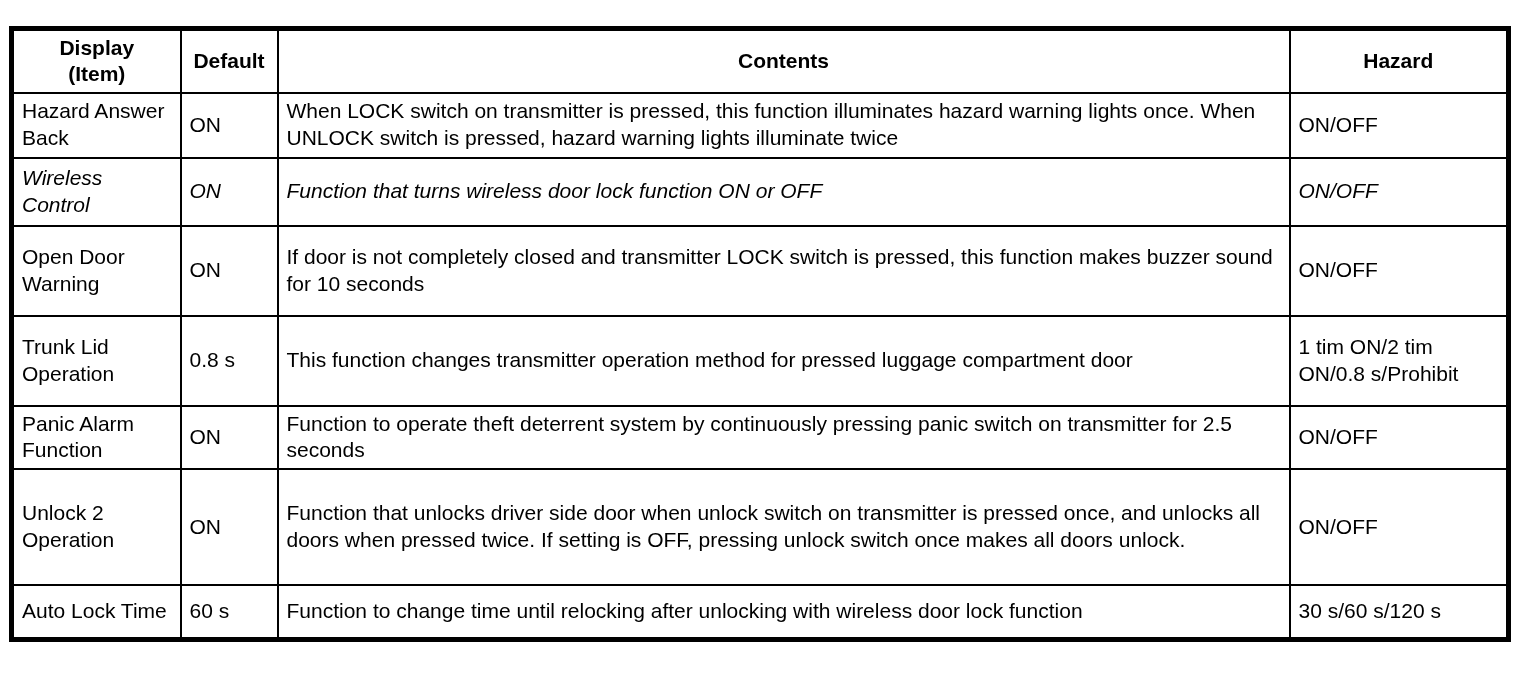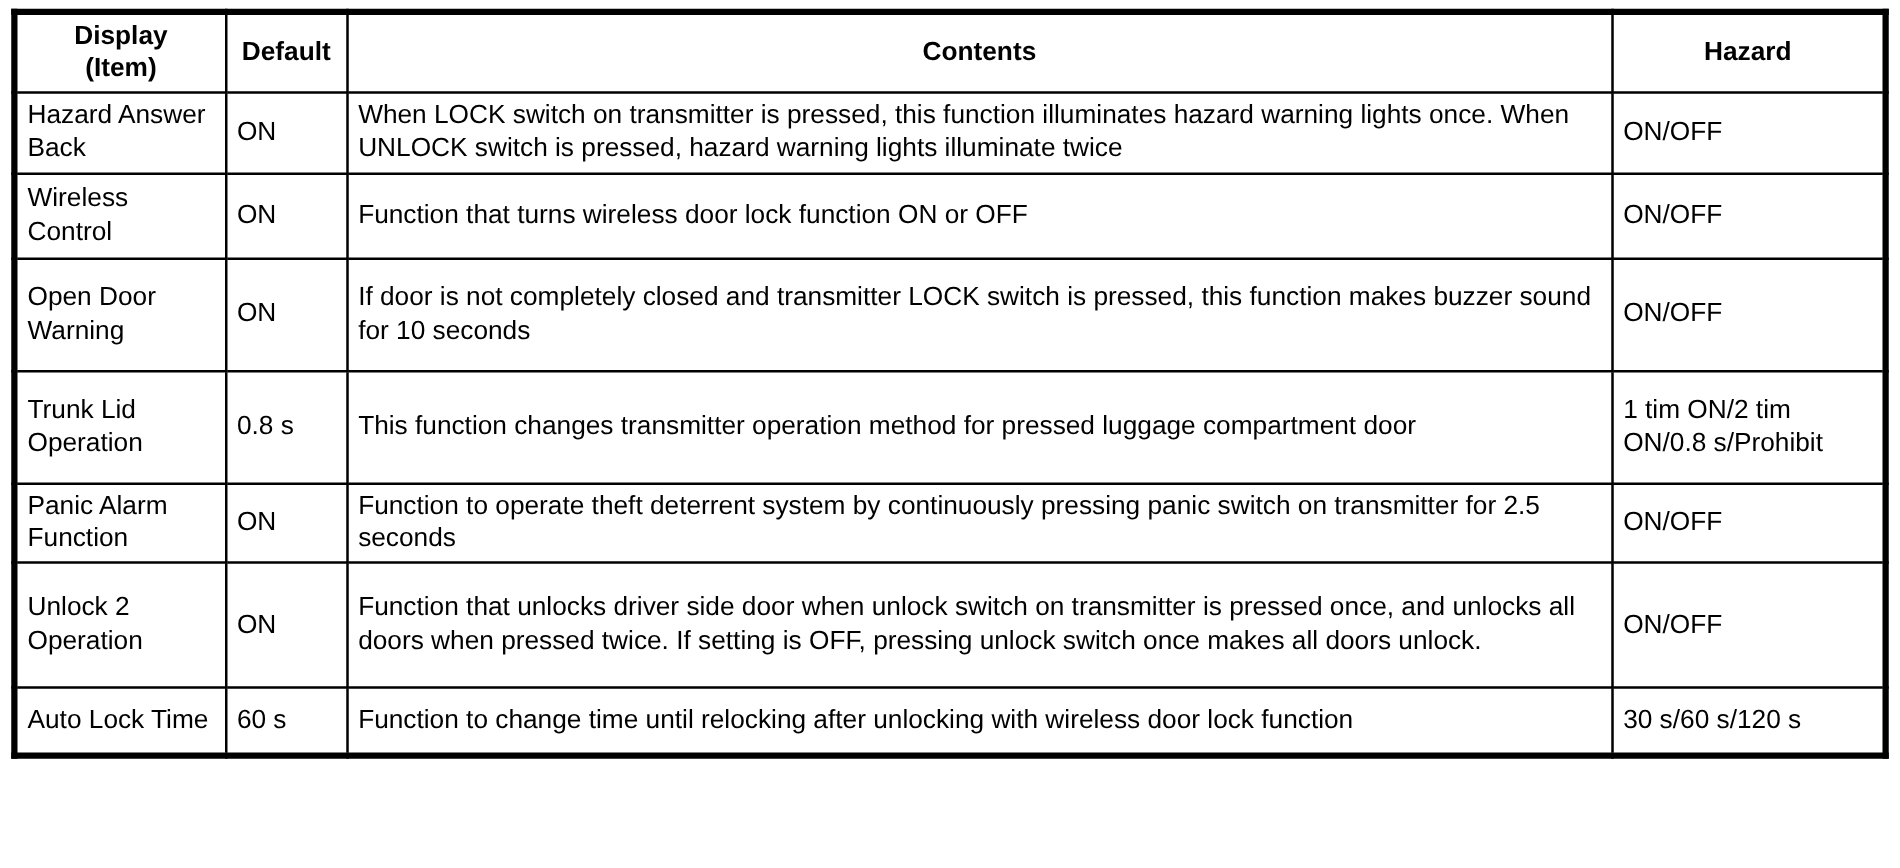--- a/index.html
+++ b/index.html
@@ -9,20 +9,21 @@
   }
   body {
     width: 1520px;
     height: 694px;
     font-family: "Liberation Sans", sans-serif;
     color: #000000;
     overflow: hidden;
   }
   .page {
     padding: 7px 9px;
+    margin-top: 19px;
   }
   table.settings-table {
     border-collapse: collapse;
     table-layout: fixed;
     width: 1497px;
     border: 5px solid #000000;
     background: #ffffff;
   }
   table.settings-table th,
   table.settings-table td {
@@ -44,25 +45,25 @@
     text-align: left;
     line-height: 1.28;
     padding: 4px 8px;
   }
   col.c-item    { width: 169px; }
   col.c-default { width: 97px;  }
   col.c-contents{ width: 1012px;}
   col.c-setting { width: 219px; }
   tr.h-head { height: 63px; }
   tr.h-r0 { height: 65px; }
-  tr.h-r1 { height: 68px; }
+  tr.h-r1 { height: 68px; font-style: italic; }
   tr.h-r2 { height: 90px; }
   tr.h-r3 { height: 90px; }
   tr.h-r4 { height: 56px; }
-  tr.h-r5 { height: 100px; }
+  tr.h-r5 { height: 116px; }
   tr.h-r6 { height: 54px; }
   tr.h-r7 { height: 71px; }
 </style>
 </head>
 <body>
 
 <div class="page">
   <table class="settings-table">
     <colgroup>
       <col class="c-item">

